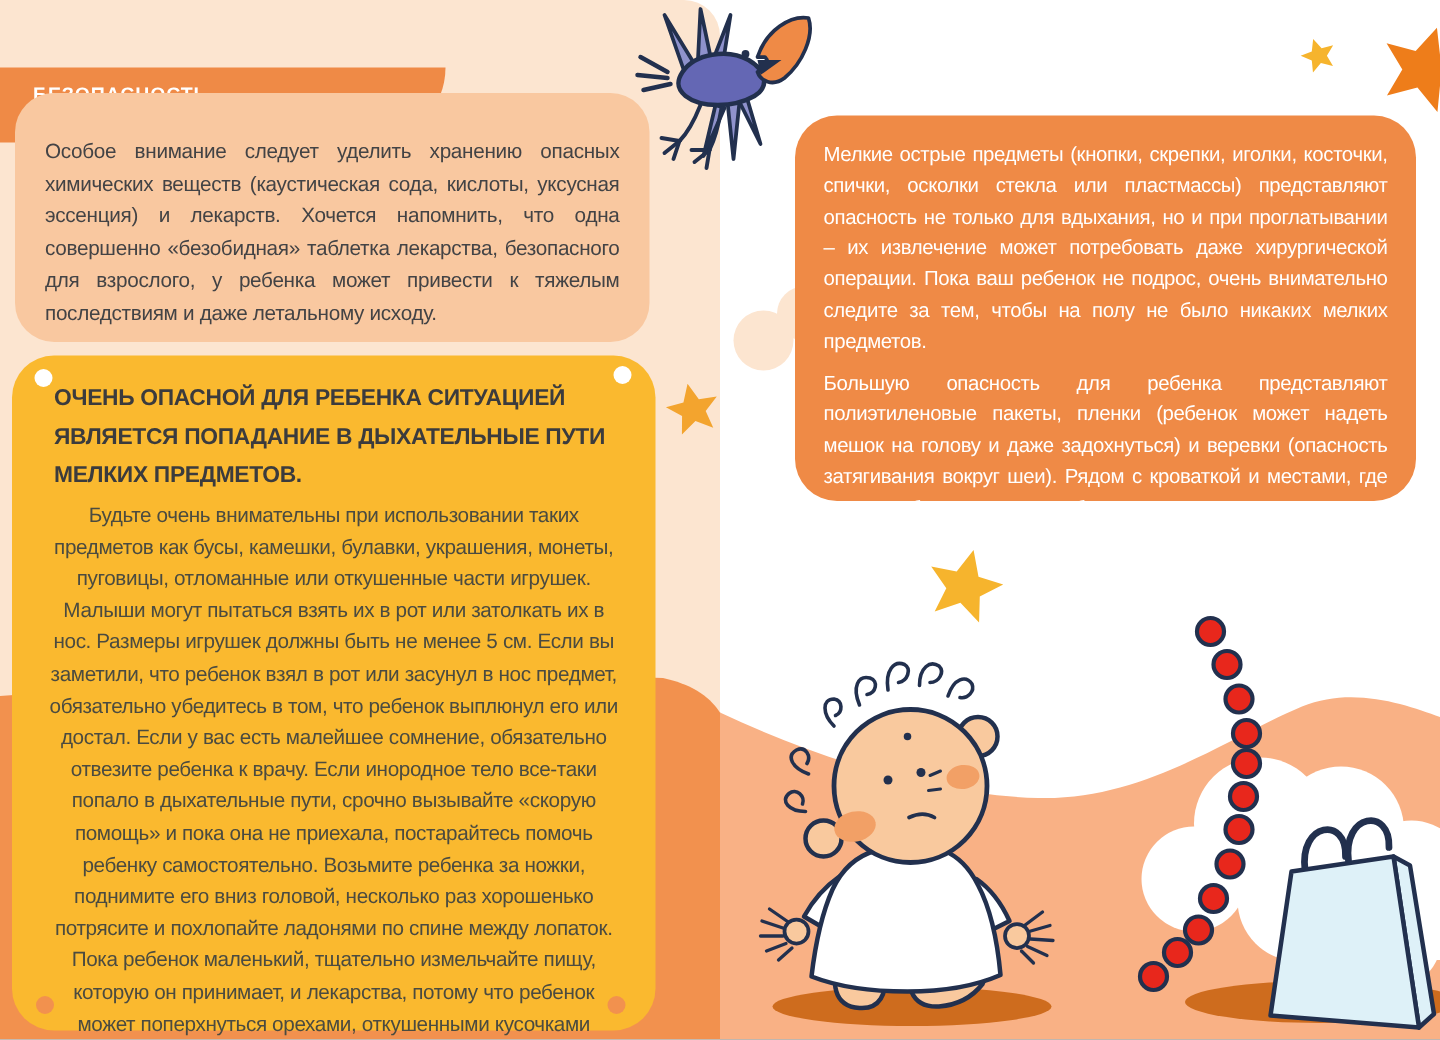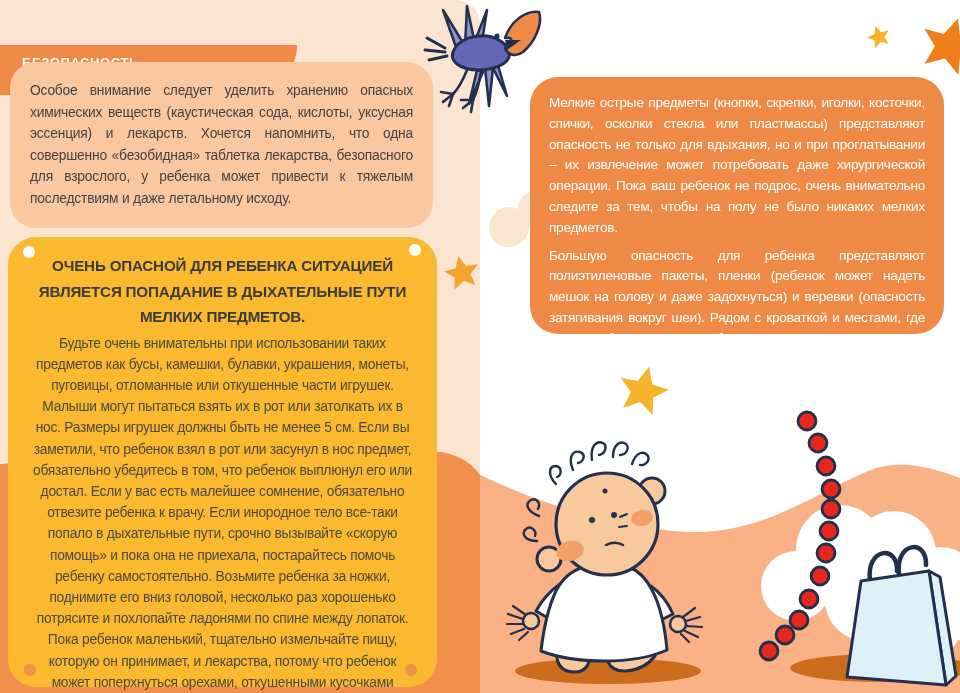--- a/index.html
+++ b/index.html
@@ -17,34 +17,34 @@
   .header-badge {
     position:absolute; left:0; top:0; width:297px; height:50px; z-index:3;
     background:var(--accent-orange); border-radius:0 0 60px 0;
     color:#ffffff; font-weight:bold; font-size:13px; line-height:17px;
     letter-spacing:0.6px; padding:9px 0 0 22px; box-sizing:border-box;margin-top:45px;
   }
 
   .note-box {
     position:absolute; left:10px; top:62px; width:423px; height:166px; z-index:3;
     background:var(--note-peach); border-radius:26px; box-sizing:border-box;
-    padding:18px 20px; color:var(--text-dark);
+    padding:28px 20px; color:var(--text-dark);
     font-size:13.8px; line-height:21.5px; letter-spacing:-0.2px;
     text-align:justify;
   }
   .note-box p { margin:0; }
 
   .warning-box {
     position:absolute; left:8px; top:237px; width:429px; height:450px; z-index:3;
     background:var(--warning-yellow); border-radius:28px; box-sizing:border-box;
     padding:16px 22px;
   }
   .warning-heading {
     font-weight:bold; font-size:15.2px; line-height:25.5px; letter-spacing:-0.2px;
-    text-align:center; color:var(--heading-dark); margin:0 6px;
+    color:var(--heading-dark); margin:0 6px;
   }
   .warning-body {
     margin-top:3px; font-size:13.8px; line-height:21.2px; letter-spacing:-0.25px;
     text-align:center; color:var(--text-on-yellow);
   }
   .pin { position:absolute; width:12px; height:12px; border-radius:50%; }
   .pin.tl { left:15px;  top:9px;    background:#ffffff; }
   .pin.tr { right:16px; top:7px;    background:#ffffff; }
   .pin.bl { left:16px;  bottom:11px; background:var(--wedge-orange); }
   .pin.br { right:20px; bottom:11px; background:var(--wedge-orange); }

